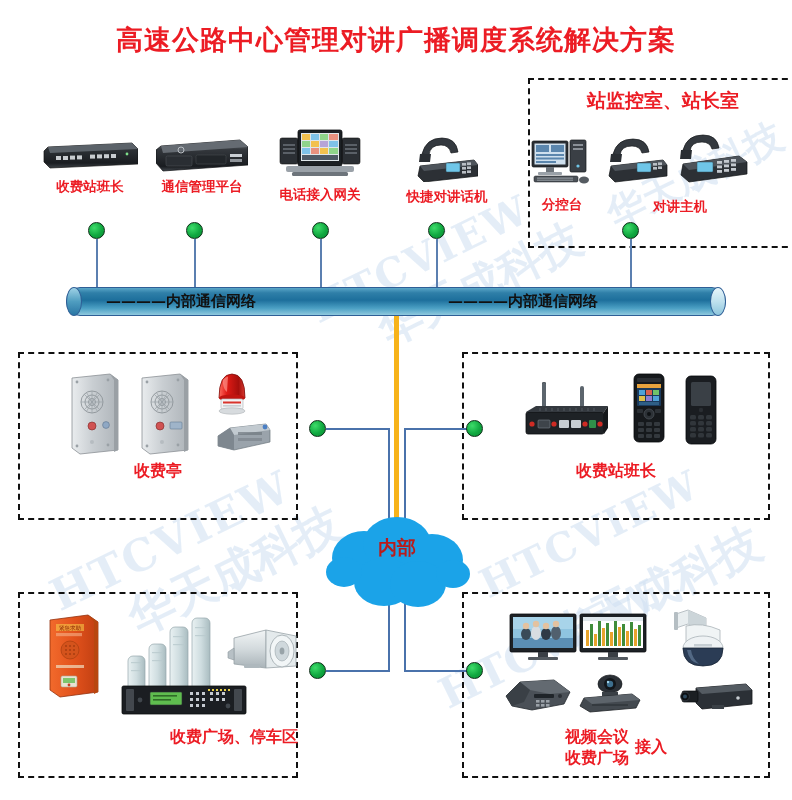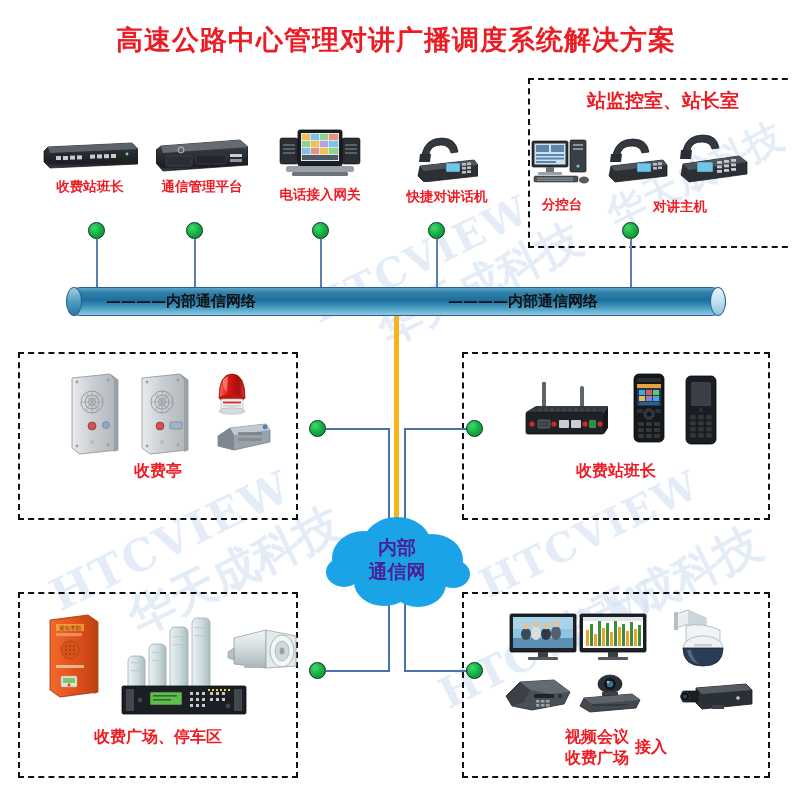--- a/index.html
+++ b/index.html
@@ -102,21 +102,21 @@
   .netlabel{
     position:absolute;top:4px;color:#111;font-size:15px;font-weight:bold;
     font-family:"DejaVu Serif","Liberation Serif",serif;z-index:7;white-space:nowrap;
   }
 
   
   #cloud{position:absolute;left:322px;top:512px;width:150px;height:105px;z-index:7;}
   #cloud svg{position:absolute;inset:0;}
   #cloud .ctext{
     position:absolute;width:100%;top:24px;text-align:center;
-    color:#4c1d95;font-size:19px;font-weight:bold;line-height:1.25;
+    color:#b91c1c;font-size:19px;font-weight:bold;line-height:1.25;
     font-family:"DejaVu Serif","Liberation Serif",serif;
   }
 
   
   .art{position:relative;margin:0 auto;}
 
   
   .art-gateway{width:96px;height:30px;}
   
   .art-server{width:92px;height:34px;}
@@ -602,21 +602,20 @@
         <ellipse cx="75" cy="32" rx="34" ry="27"></ellipse>
         <ellipse cx="110" cy="48" rx="31" ry="26"></ellipse>
         <ellipse cx="62" cy="70" rx="30" ry="24"></ellipse>
         <ellipse cx="96" cy="72" rx="28" ry="23"></ellipse>
         <ellipse cx="22" cy="60" rx="18" ry="15"></ellipse>
         <ellipse cx="131" cy="62" rx="17" ry="14"></ellipse>
       </g>
     </svg>
     <div class="ctext">
       <div>内部</div>
-      <div>通信网</div>
     </div>
   </div>
 
   <div class="panel" style="left:18px;top:592px;width:280px;height:186px;"></div>
 
   <div class="dev" style="left:46px;top:612px;">
     <div class="art art-callbox">
       <svg width="58" height="86" viewBox="0 0 58 86">
         <defs>
             <linearGradient id="cb" x1="0" y1="0" x2="1" y2="0">
@@ -734,21 +733,21 @@
         <polygon points="40,4 70,10 70,40 40,42" fill="#e4eaec" stroke="#9aa4a9" stroke-width="0.8"></polygon>
         <ellipse cx="56" cy="25" rx="12" ry="16" fill="#f2f6f7" stroke="#9aa4a9" stroke-width="0.8"></ellipse>
         <ellipse cx="56" cy="25" rx="7" ry="10" fill="#cfd8dc" stroke="#9aa4a9" stroke-width="0.6"></ellipse>
         <ellipse cx="56" cy="25" rx="2.4" ry="3.6" fill="#98a3a8"></ellipse>
         <polygon points="8,22 2,26 2,32 8,34" fill="#b7c0c5" stroke="#8e989d" stroke-width="0.6"></polygon>
         <rect x="18" y="38" width="16" height="4" rx="1" fill="#aeb8bd"></rect>
       </svg>
     </div>
   </div>
 
-  <div class="blk-cap" style="left:18px;top:728px;width:280px;">
+  <div class="blk-cap" style="left:18px;top:728px;width:280px;text-align:right;">
     <div>收费广场、停车区</div>
   </div>
 
   <div class="panel" style="left:462px;top:592px;width:308px;height:186px;"></div>
 
   <div class="dev" style="left:508px;top:612px;">
     <div class="art art-mons">
       <svg width="140" height="52" viewBox="0 0 140 52">
         <rect x="2" y="2" width="66" height="38" rx="1.5" fill="#1d2125" stroke="#0b0d0f" stroke-width="0.8"></rect>
         <rect x="5" y="5" width="60" height="31" fill="#8fc4e0"></rect>

